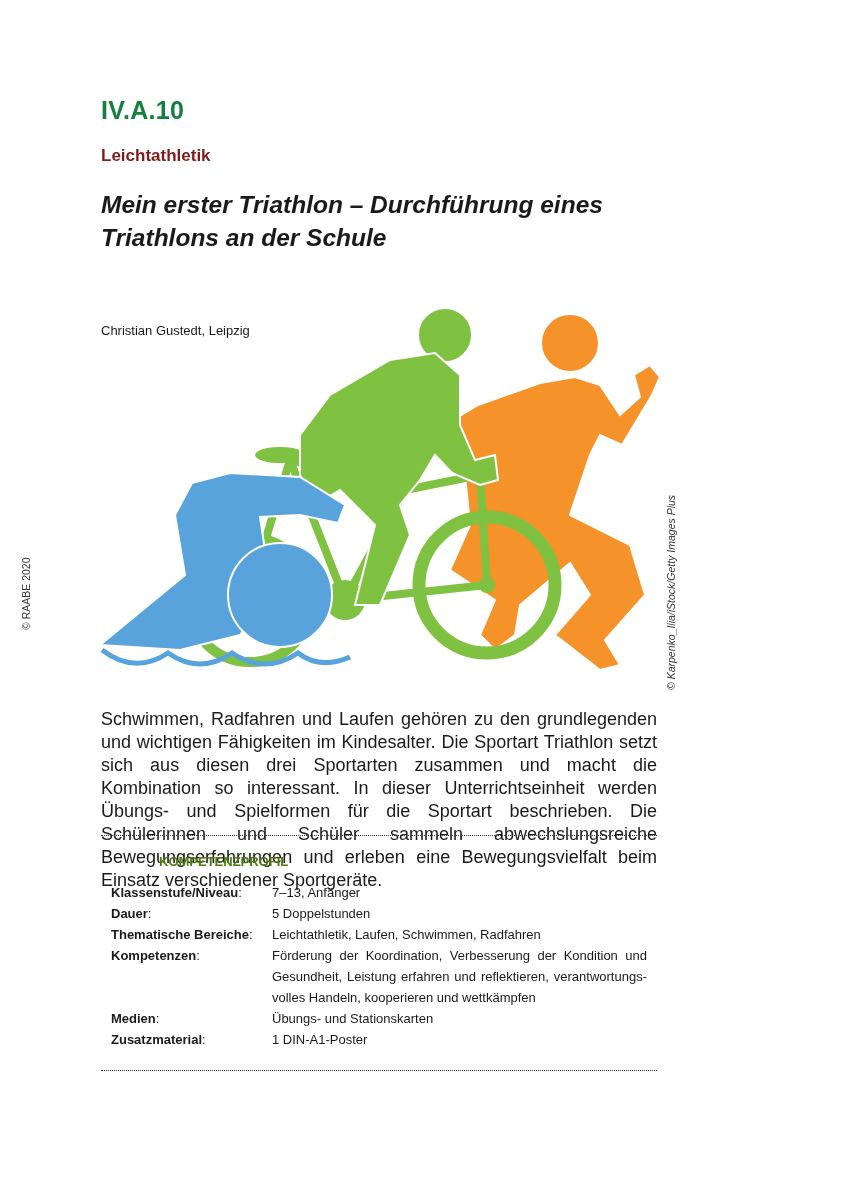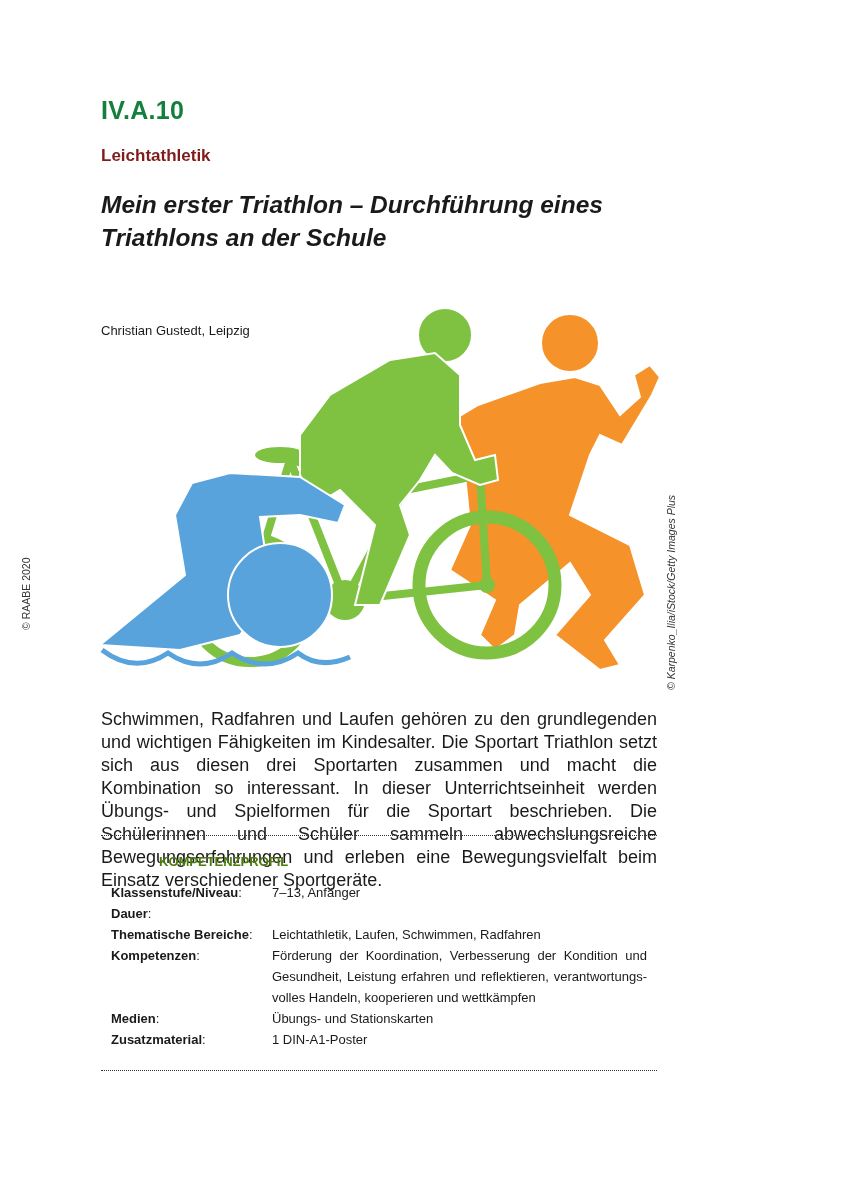--- a/index.html
+++ b/index.html
@@ -115,20 +115,21 @@
 
 <div class="profile-title">KOMPETENZPROFIL</div>
 
 <div class="profile">
   <div class="row">
     <div class="label"><b>Klassenstufe/Niveau</b>:</div>
     <div class="value">7–13, Anfänger</div>
   </div>
   <div class="row">
     <div class="label"><b>Dauer</b>:</div>
+    <div class="value">5 Doppelstunden</div>
   </div>
   <div class="row">
     <div class="label"><b>Thematische Bereiche</b>:</div>
     <div class="value">Leichtathletik, Laufen, Schwimmen, Radfahren</div>
   </div>
   <div class="row">
     <div class="label"><b>Kompetenzen</b>:</div>
     <div class="value">Förderung der Koordination, Verbesserung der Kondition und Gesundheit, Leistung erfahren und reflektieren, verantwortungs­volles Handeln, kooperieren und wettkämpfen</div>
   </div>
   <div class="row">

